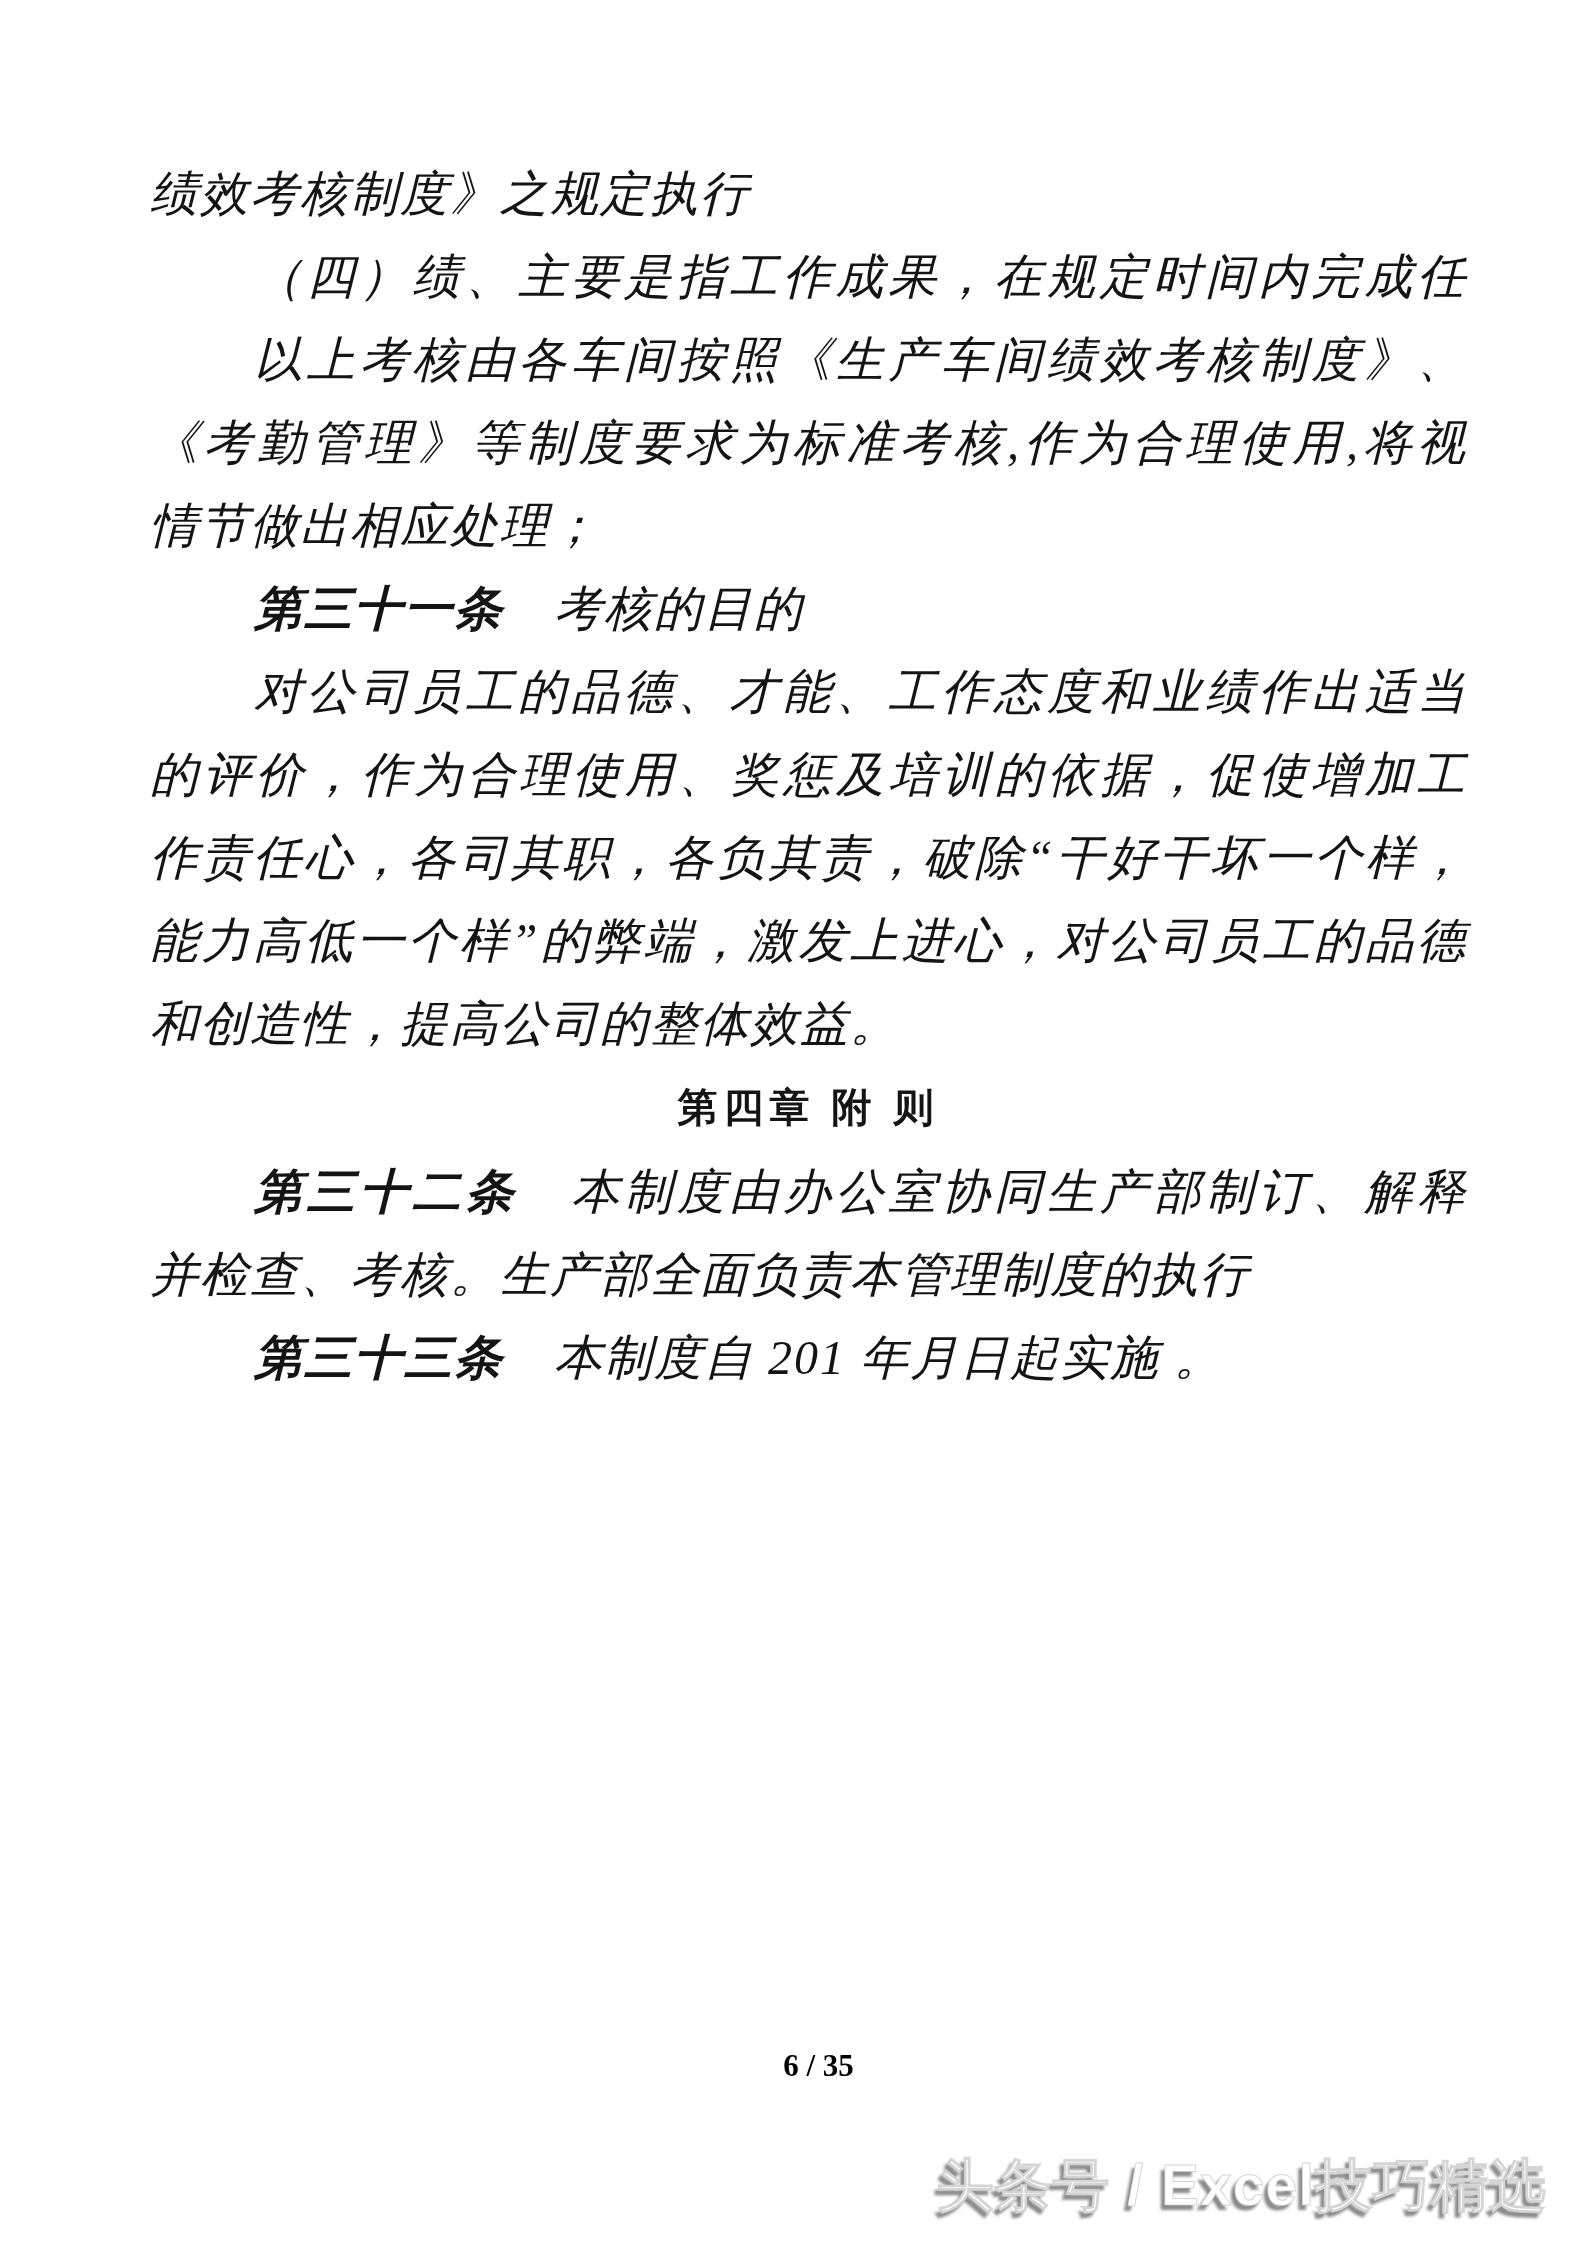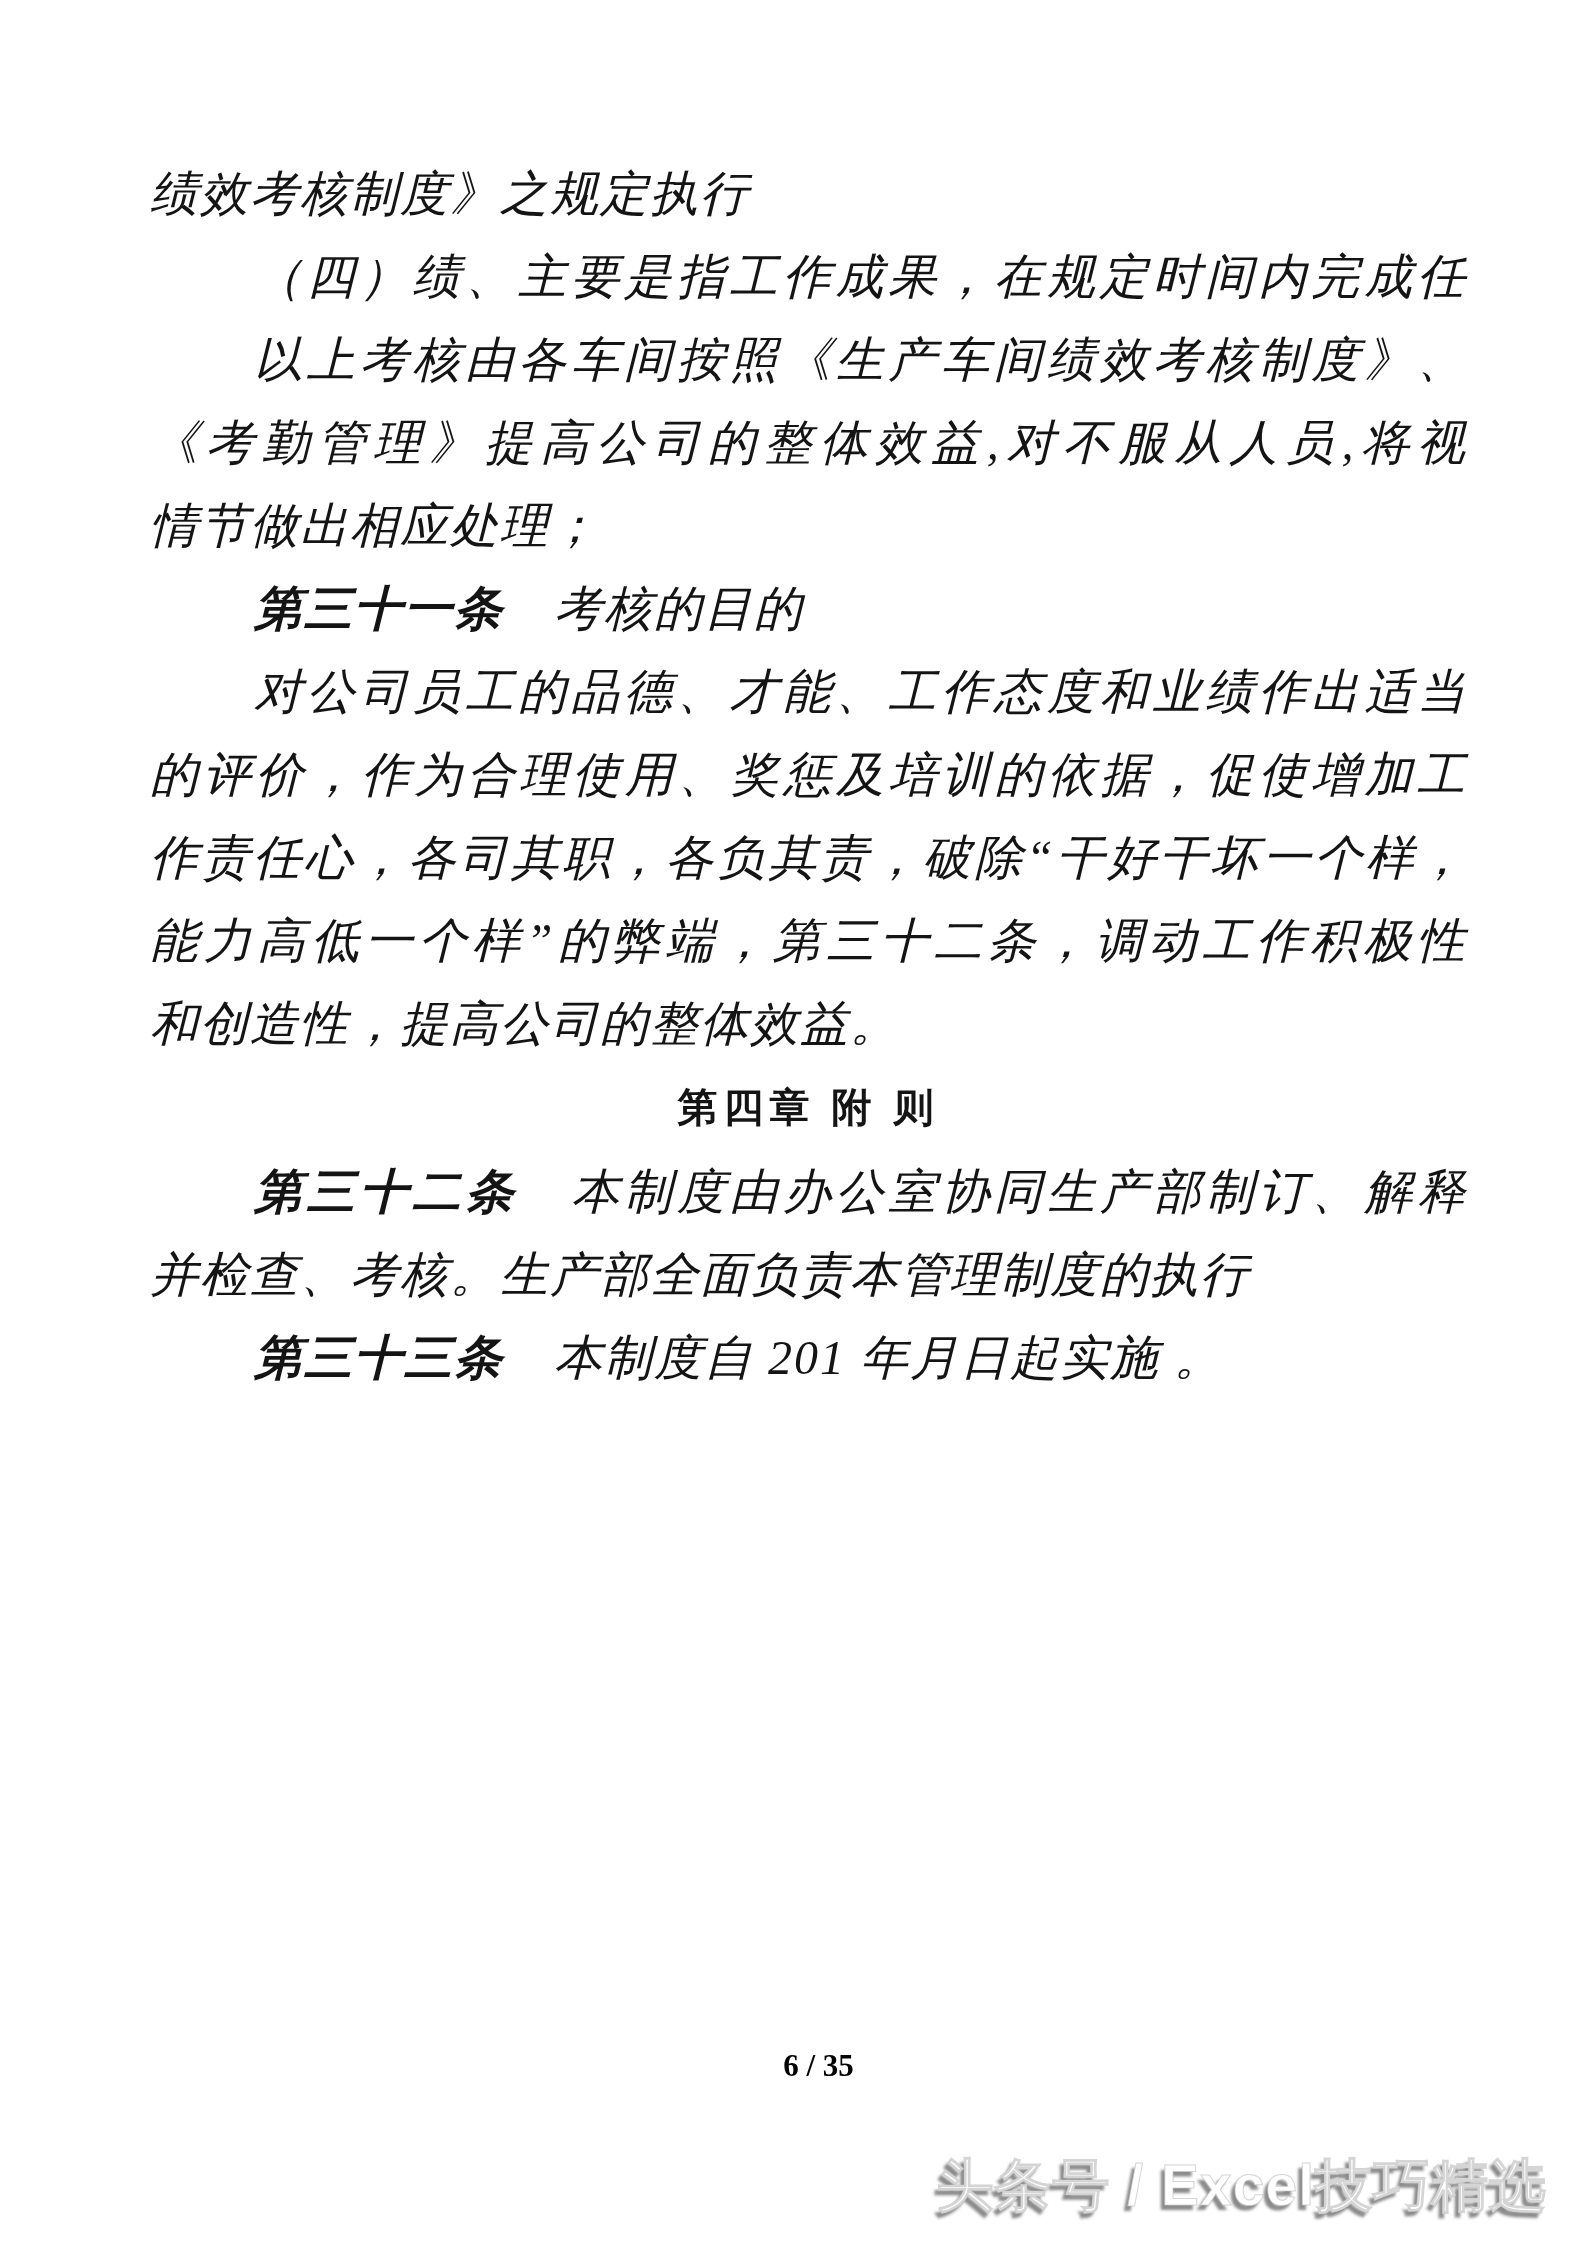--- a/index.html
+++ b/index.html
@@ -79,27 +79,27 @@
 </style>
 </head>
 <body>
 
 <div class="page">
 
   <div class="doc-body">
       <div class="line"><span>绩效考核制度》之规定执行</span></div>
       <div class="line fill indent"><span>（四）绩、主要是指工作成果，在规定时间内完成任</span></div>
       <div class="line fill indent"><span>以上考核由各车间按照《生产车间绩效考核制度》、</span></div>
-      <div class="line fill"><span>《考勤管理》提高公司的整体效益,对不服从人员,将视</span></div>
+      <div class="line fill"><span>《考勤管理》等制度要求为标准考核,作为合理使用,将视</span></div>
       <div class="line"><span>情节做出相应处理；</span></div>
       <div class="line indent"><span class="b">第三十一条</span><span>　考核的目的</span></div>
       <div class="line fill indent"><span>对公司员工的品德、才能、工作态度和业绩作出适当</span></div>
       <div class="line fill"><span>的评价，作为合理使用、奖惩及培训的依据，促使增加工</span></div>
       <div class="line fill"><span>作责任心，各司其职，各负其责，破除“干好干坏一个样，</span></div>
-      <div class="line fill"><span>能力高低一个样”的弊端，第三十二条，调动工作积极性</span></div>
+      <div class="line fill"><span>能力高低一个样”的弊端，激发上进心，对公司员工的品德</span></div>
       <div class="line"><span>和创造性，提高公司的整体效益。</span></div>
       <div class="chapter-heading">第四章 附 则</div>
       <div class="line fill indent"><span class="b">第三十二条</span><span>　本制度由办公室协同生产部制订、解释</span></div>
       <div class="line"><span>并检查、考核。生产部全面负责本管理制度的执行</span></div>
       <div class="line indent"><span class="b">第三十三条</span><span>　本制度自 201 年月日起实施 。</span></div>
     </div>
 
   <div class="footer">
     <span class="page-num">6 / 35</span>
   </div>

